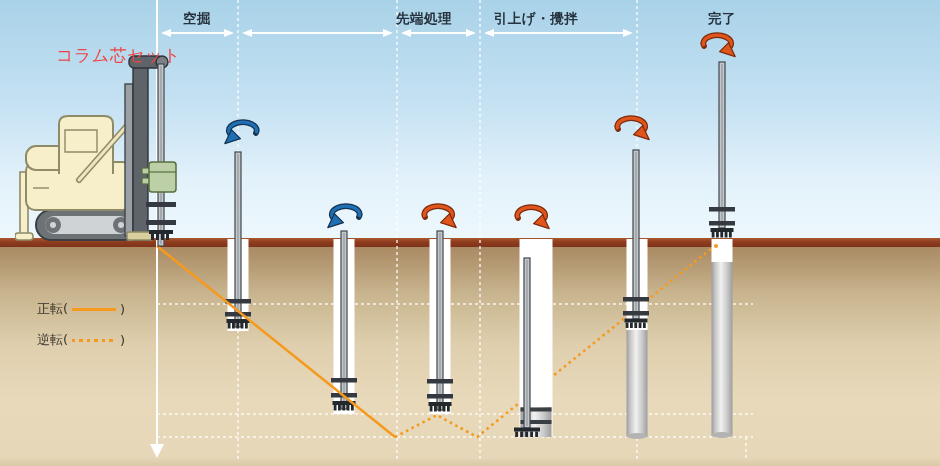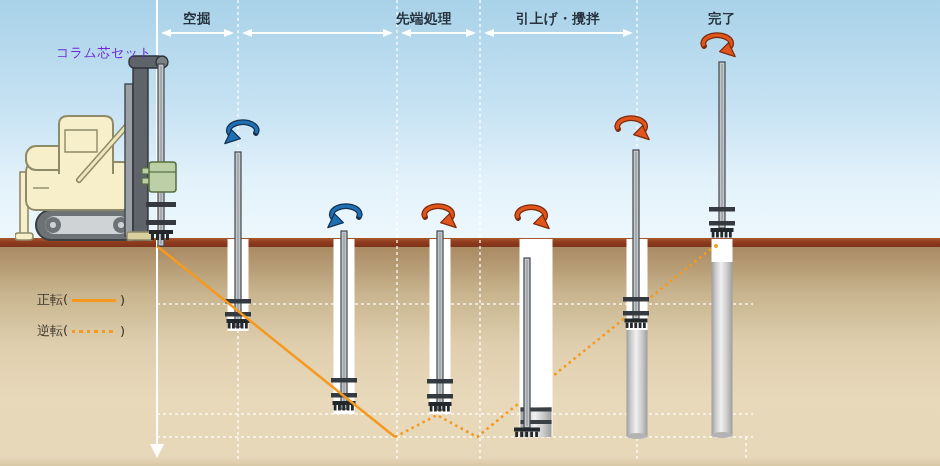--- a/index.html
+++ b/index.html
@@ -9,23 +9,23 @@
   .sky{width:940px;height:238px;
        background:linear-gradient(180deg,var(--sky-top) 0%,#c6e2f3 45%,#e2f1fa 75%,var(--sky-bottom) 100%);}
   .ground-band{top:238px;width:940px;height:9px;
        background:linear-gradient(180deg,#ab5830 0%,var(--ground-band) 45%,#7e331a 100%);}
   .ground{top:247px;width:940px;height:219px;
        background:linear-gradient(180deg,var(--ground-top) 0%,#c9b690 22%,#dfcfae 45%,#e8d9bb 70%,var(--ground-bottom) 96%,#d9c8a6 100%);}
   svg.layer{width:940px;height:466px;}
   .z1{z-index:1}.z2{z-index:2}.z3{z-index:3}.z4{z-index:4}.z6{z-index:6}
   .sec-label{position:absolute;top:10px;transform:translateX(-50%);white-space:nowrap;
              font-size:13.5px;font-weight:600;color:#26323e;letter-spacing:.5px;z-index:7;}
-  .machine-label{position:absolute;left:56px;top:44px;font-size:13px;color:#6d28d9;
+  .machine-label{position:absolute;left:56px;top:44px;font-size:17px;color:#ef4444;
                  letter-spacing:.5px;z-index:7;}
-  .legend{position:absolute;left:37px;top:292px;z-index:7;font-size:13px;color:#3a352b;}
+  .legend{position:absolute;left:37px;top:301px;z-index:7;font-size:13px;color:#3a352b;}
   .legend-row{display:flex;align-items:center;height:16px;margin-bottom:15px;white-space:nowrap;}
   .line-sample{display:inline-block;width:44px;height:3px;margin:0 4px;}
   .line-solid{background:var(--path);}
   .line-dashed{background:repeating-linear-gradient(90deg,var(--path) 0 3.5px,transparent 3.5px 7.5px);}
   .machine-svg{position:absolute;left:15px;top:50px;width:170px;height:200px;z-index:5;}
 </style>
 </head>
 <body>
 
 <div class="canvas">
@@ -250,21 +250,21 @@
       <rect x="134" y="180" width="24" height="4" fill="#23282c"></rect>
       <rect x="136" y="184" width="3" height="6" fill="#23282c"></rect>
       <rect x="141" y="184" width="3" height="6" fill="#23282c"></rect>
       <rect x="146" y="184" width="3" height="6" fill="#23282c"></rect>
       <rect x="151" y="184" width="3" height="6" fill="#23282c"></rect>
     </g>
   </svg>
 
   <div class="sec-label" style="left:197px">空掘</div>
   <div class="sec-label" style="left:424px">先端処理</div>
-  <div class="sec-label" style="left:558px">引上げ・攪拌</div>
+  <div class="sec-label" style="left:536px">引上げ・攪拌</div>
   <div class="sec-label" style="left:722px">完了</div>
 
   <div class="machine-label">コラム芯セット</div>
 
   <div class="legend">
     <div class="legend-row">
       <span>正転(</span>
       <span class="line-sample line-solid"></span>
       <span>)</span>
     </div>

